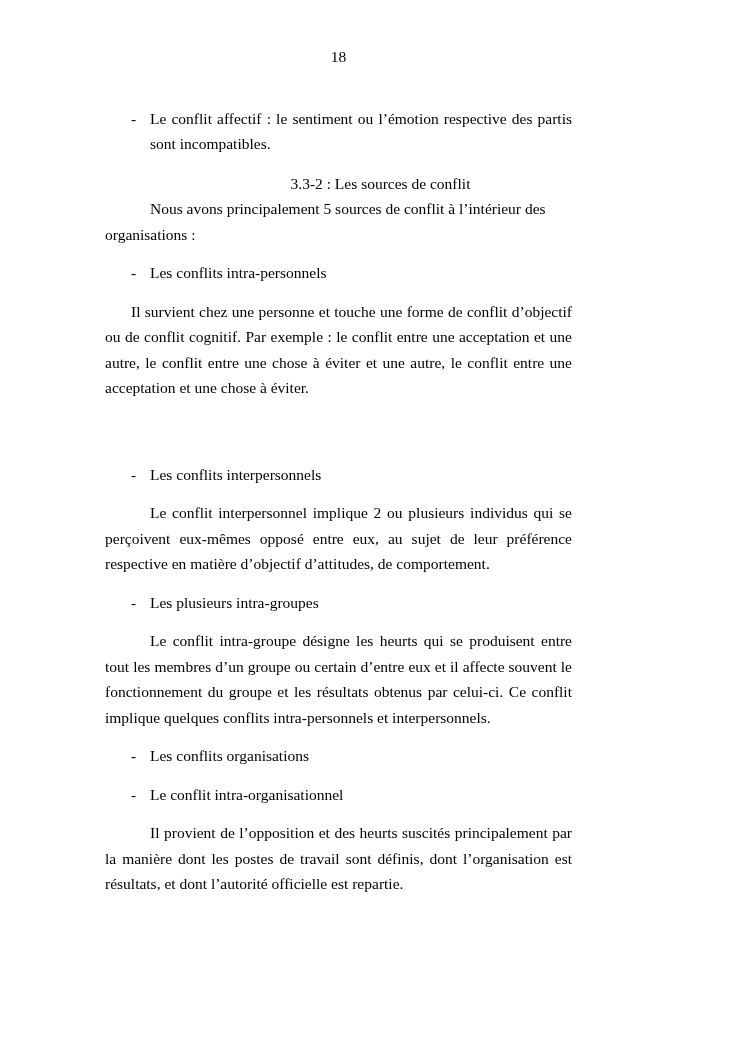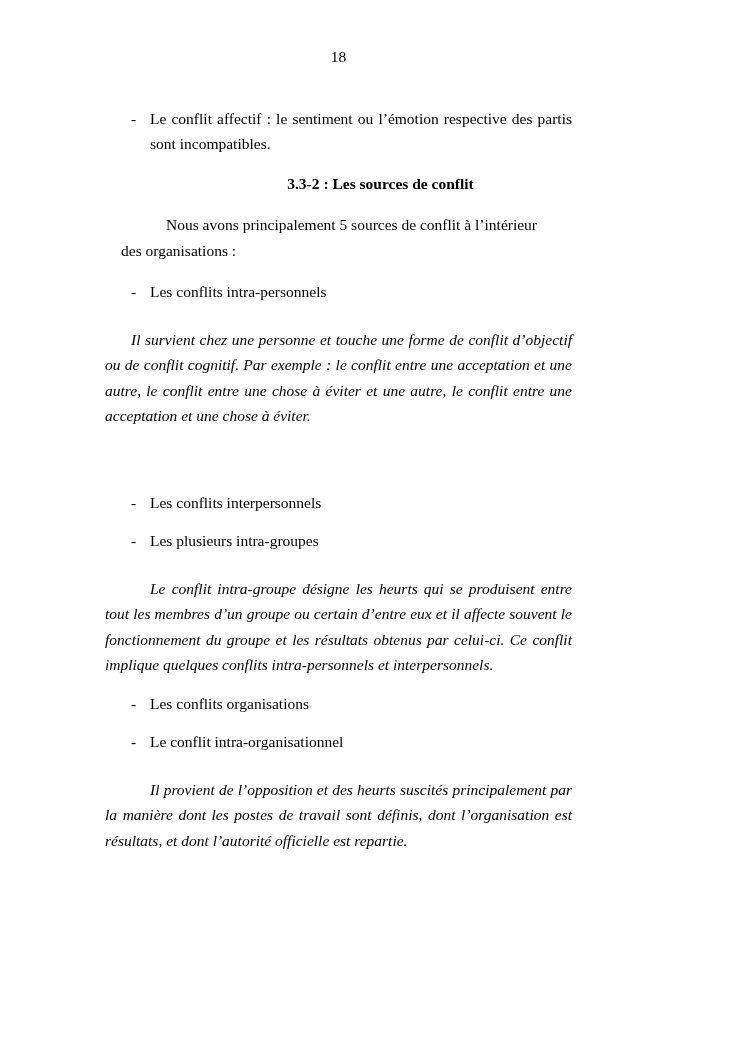--- a/index.html
+++ b/index.html
@@ -30,35 +30,34 @@
     text-align: justify;
     margin-top: 13px;
   }
   .bullet .marker {
     position: absolute;
     left: 26px;
     top: 0;
   }
   .heading {
     text-align: center;
-    font-weight: bold;
+    font-weight: normal;
     font-size: 15.5px;
     line-height: 25.5px;
     margin: 14px 0 0 0;
     transform: translateX(42px);
   }
   .intro {
-    margin: 16px;
+    margin: 0;
     text-indent: 45px;
   }
   .para {
     text-align: justify;
     text-indent: 45px;
-    margin: 22px 0 0 0;
-    font-style: italic;
+    margin: 13px 0 0 0;
   }
   .para.indent-small {
     text-indent: 26px;
   }
   .gap-large {
     margin-top: 61px;
   }
 </style>
 </head>
 <body>
@@ -76,20 +75,21 @@
   <p class="intro">Nous avons principalement 5 sources de conflit à l’intérieur des organisations :</p>
 
   <div class="bullet">
     <span class="marker">-</span><span>Les conflits intra-personnels</span>
   </div>
   <p class="para indent-small">Il survient chez une personne et touche une forme de conflit d’objectif ou de conflit cognitif. Par exemple : le conflit entre une acceptation et une autre, le conflit entre une chose à éviter et une autre, le conflit entre une acceptation et une chose à éviter.</p>
 
   <div class="bullet gap-large">
     <span class="marker">-</span><span>Les conflits interpersonnels</span>
   </div>
+  <p class="para">Le conflit interpersonnel implique 2 ou plusieurs individus qui se perçoivent eux-mêmes opposé entre eux, au sujet de leur préférence respective en matière d’objectif d’attitudes, de comportement.</p>
 
   <div class="bullet">
     <span class="marker">-</span><span>Les plusieurs intra-groupes</span>
   </div>
   <p class="para">Le conflit intra-groupe désigne les heurts qui se produisent entre tout les membres d’un groupe ou certain d’entre eux et il affecte souvent le fonctionnement du groupe et les résultats obtenus par celui-ci. Ce conflit implique quelques conflits intra-personnels et interpersonnels.</p>
 
   <div class="bullet">
     <span class="marker">-</span><span>Les conflits organisations</span>
   </div>
 

